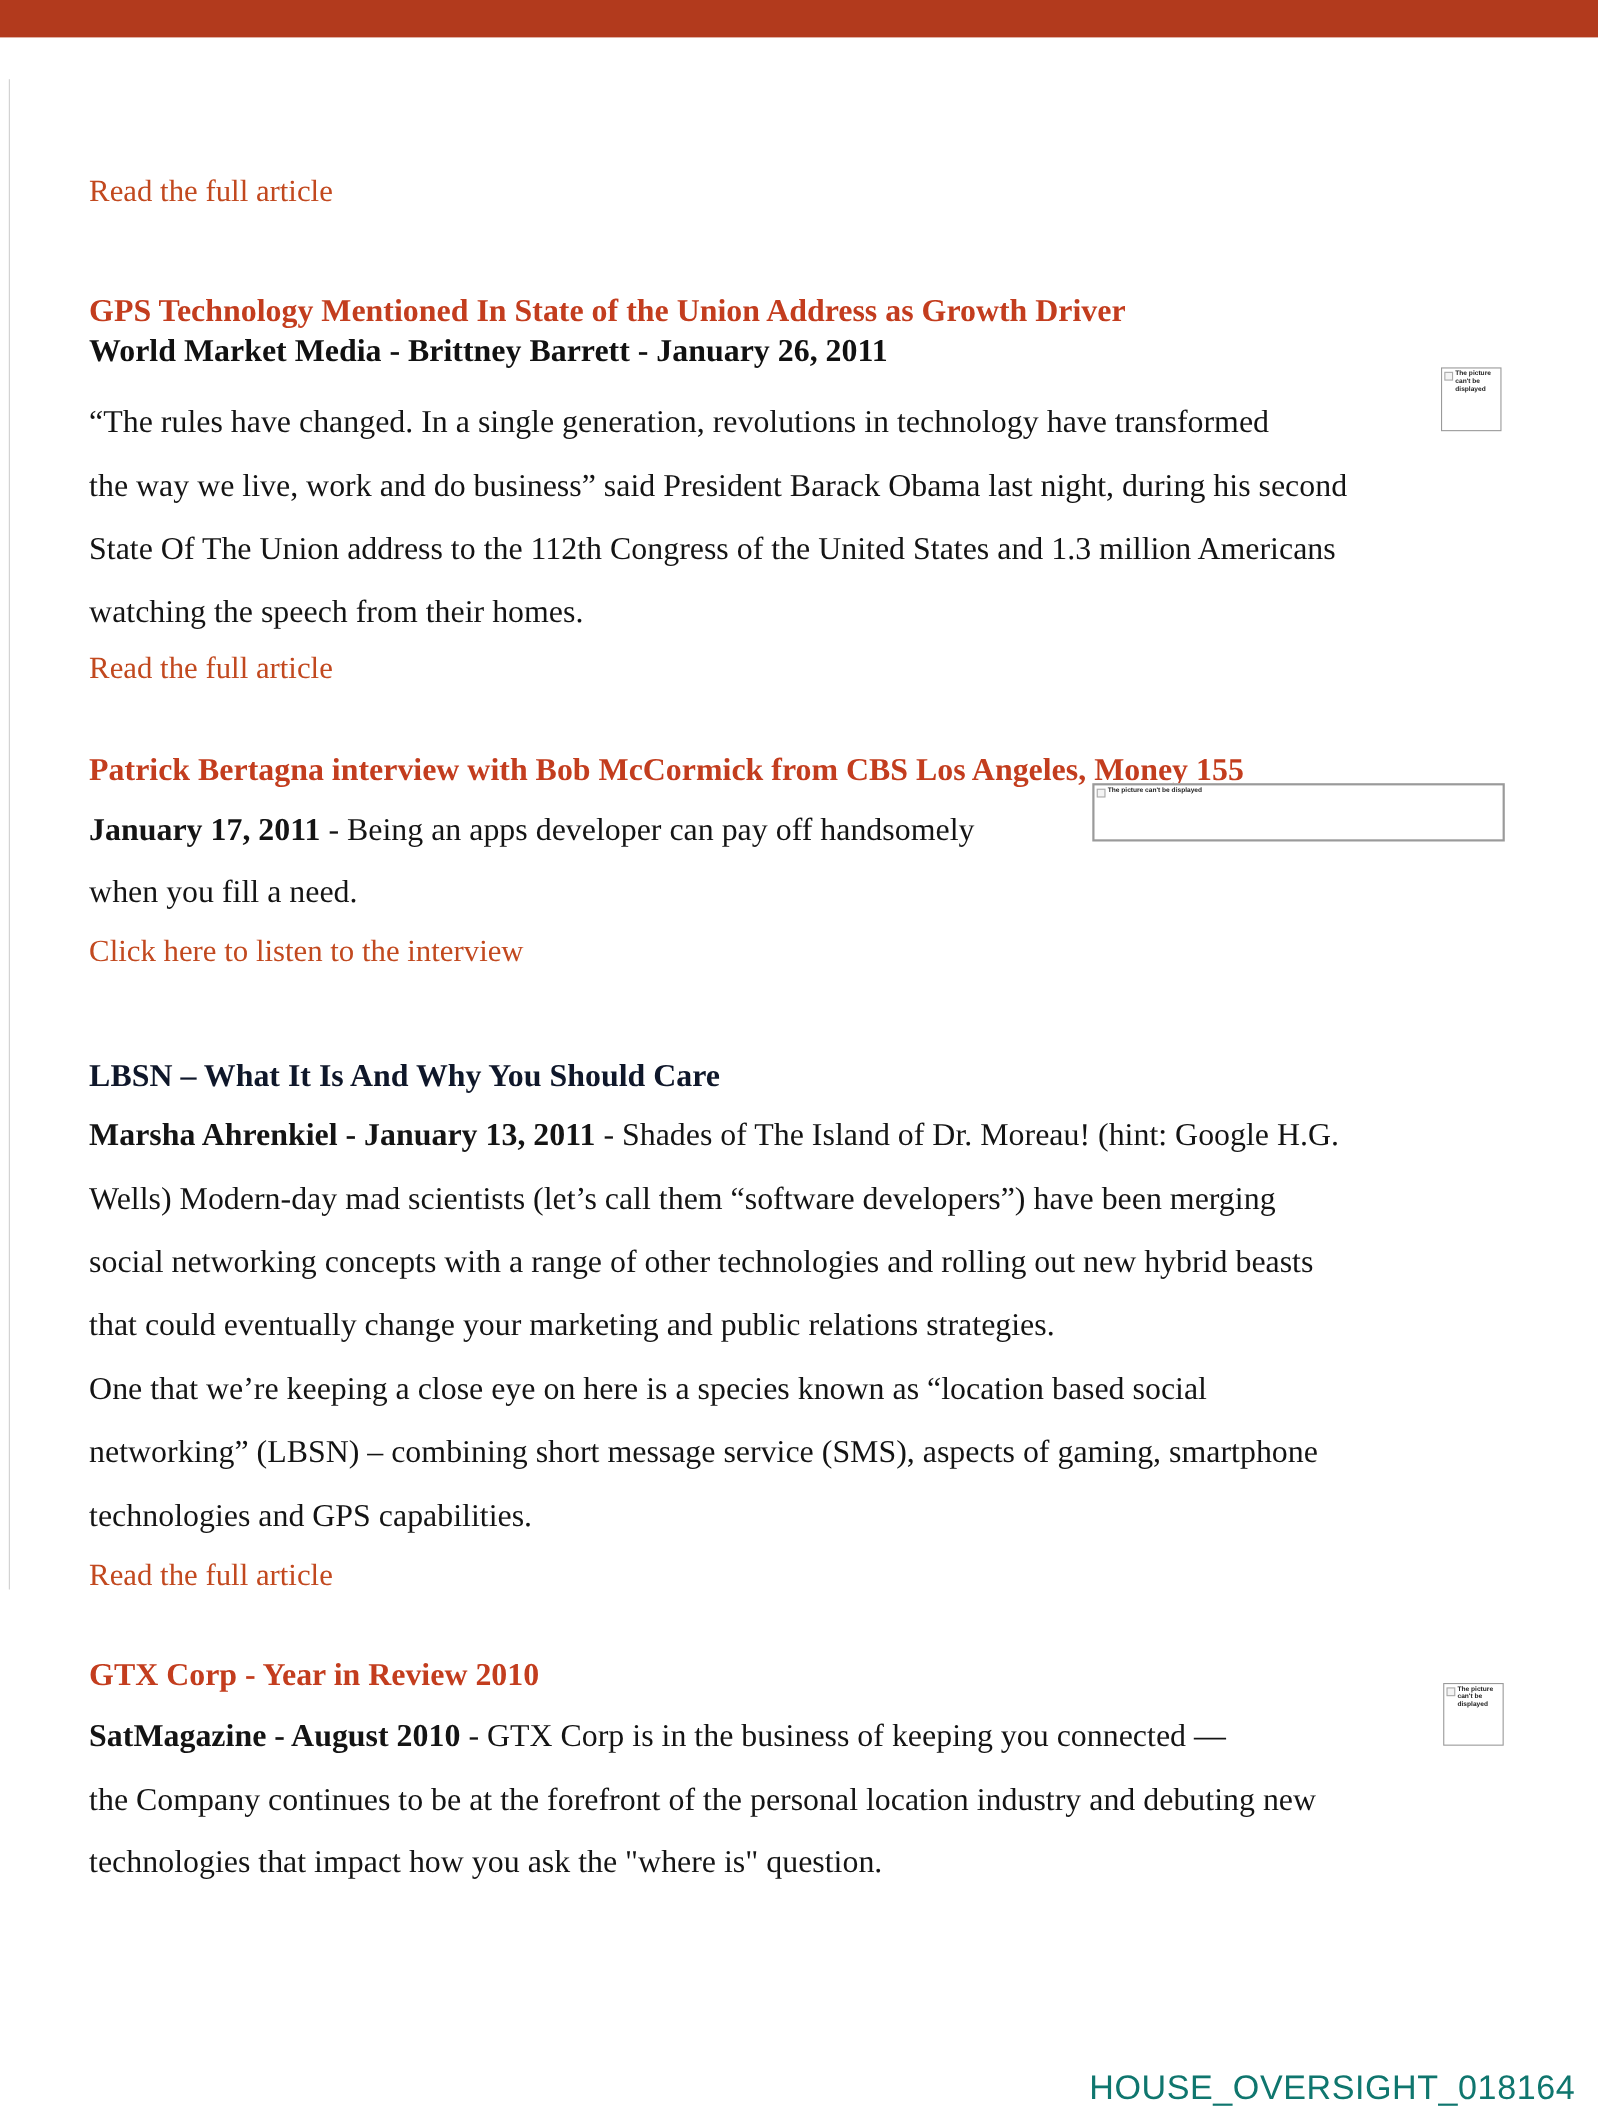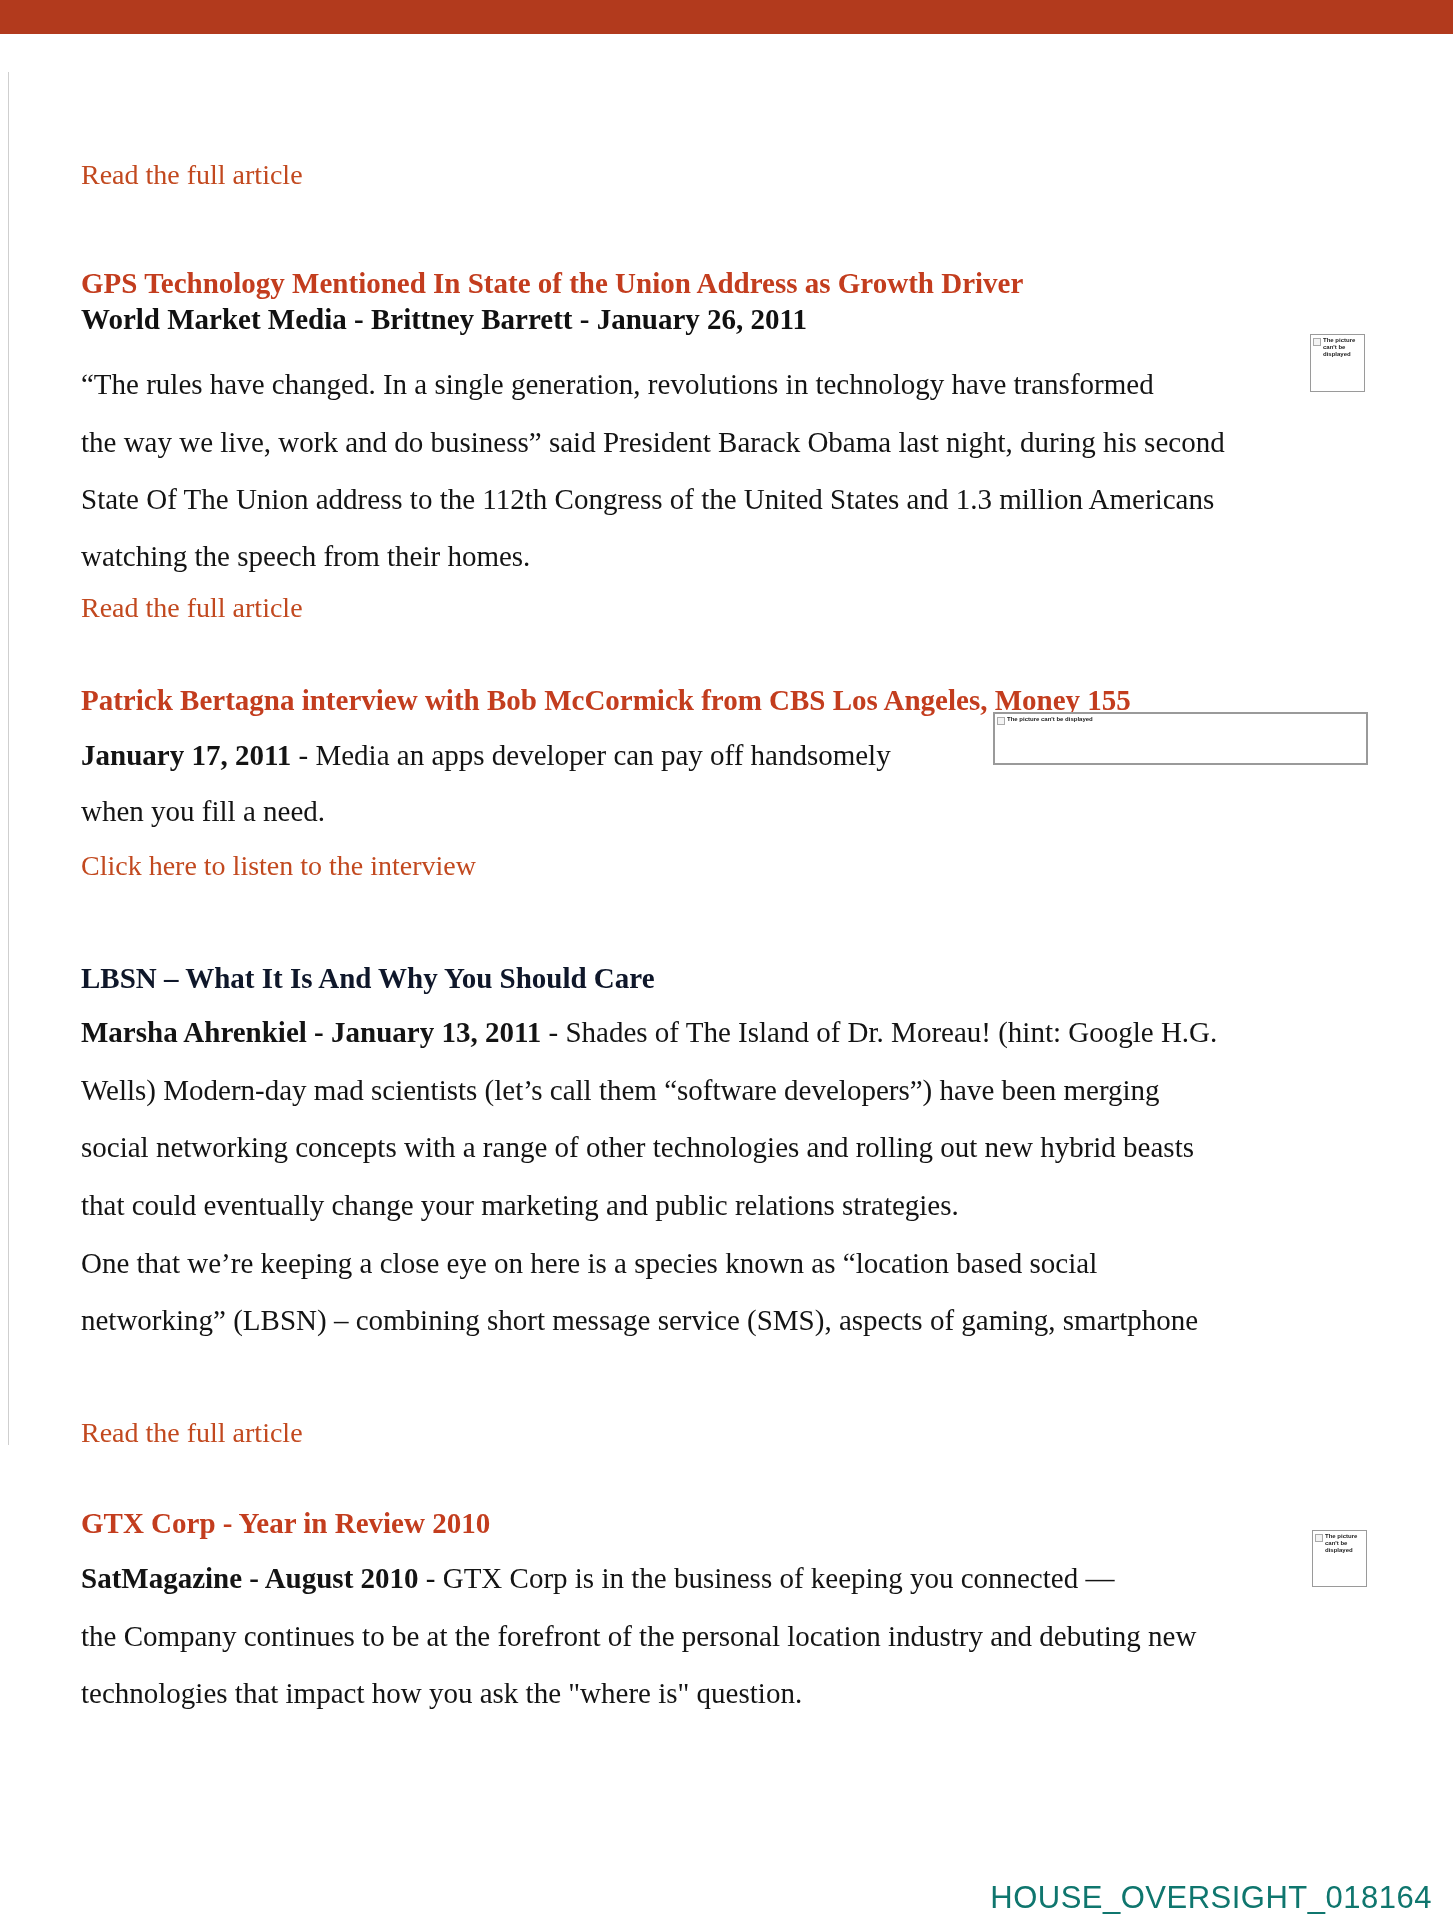--- a/index.html
+++ b/index.html
@@ -96,34 +96,35 @@
   <div class="headline" style="top:682px;color:#c33d1e;">Patrick Bertagna interview with Bob McCormick from CBS Los Angeles, Money 155</div>
 
   <div class="img-placeholder" style="left:993px;top:712px;width:375px;height:53px;">
     <div class="ph-inner">
       <span class="ph-icon"></span>
       <span class="ph-text">The picture can't be displayed</span>
     </div>
   </div>
 
   <div class="bodyline" style="top:737px;">
-    <b>January 17, 2011</b><span> - Media an apps developer can pay off handsomely</span>
+    <b>January 17, 2011</b><span> - Being an apps developer can pay off handsomely</span>
   </div>
   <div class="bodyline" style="top:793px;">when you fill a need.</div>
   <a class="link" style="top:846px;color:#c2491f;">Click here to listen to the interview</a>
 
   <div class="headline" style="top:960px;color:#0f172a;">LBSN – What It Is And Why You Should Care</div>
   <div class="bodyline" style="top:1014px;">
     <b>Marsha Ahrenkiel - January 13, 2011</b><span> - Shades of The Island of Dr. Moreau! (hint: Google H.G.</span>
   </div>
   <div class="bodyline" style="top:1072px;">Wells) Modern-day mad scientists (let’s call them “software developers”) have been merging</div>
   <div class="bodyline" style="top:1129px;">social networking concepts with a range of other technologies and rolling out new hybrid beasts</div>
   <div class="bodyline" style="top:1187px;">that could eventually change your marketing and public relations strategies.</div>
   <div class="bodyline" style="top:1245px;">One that we’re keeping a close eye on here is a species known as “location based social</div>
   <div class="bodyline" style="top:1302px;">networking” (LBSN) – combining short message service (SMS), aspects of gaming, smartphone</div>
+  <div class="bodyline" style="top:1360px;">technologies and GPS capabilities.</div>
   <a class="link" style="top:1413px;color:#c2491f;">Read the full article</a>
 
   <div class="headline" style="top:1505px;color:#c33d1e;">GTX Corp - Year in Review 2010</div>
 
   <div class="img-placeholder" style="left:1312px;top:1530px;width:55px;height:57px;border-width:1px;">
     <div class="ph-inner">
       <span class="ph-icon"></span>
       <span class="ph-text">The picture can't be displayed</span>
     </div>
   </div>

